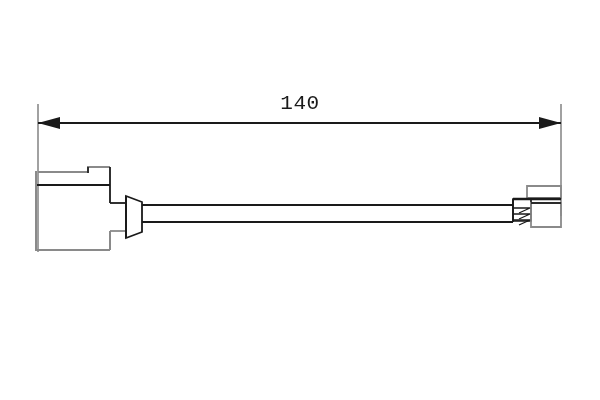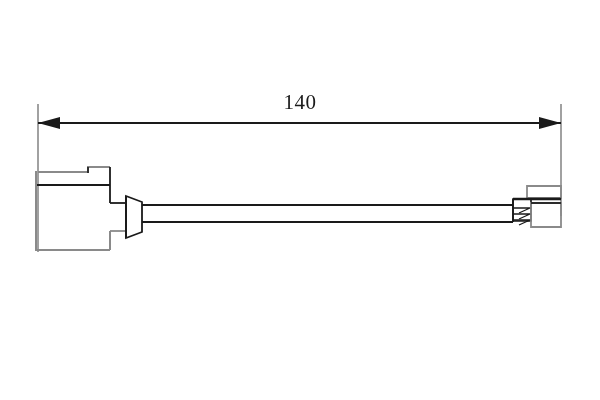--- a/index.html
+++ b/index.html
@@ -20,21 +20,21 @@
   }
   #drawing {
     position: absolute;
     left: 0;
     top: 0;
     width: 600px;
     height: 400px;
   }
   .dim-text {
     position: absolute;
-    font-family: Liberation Serif, serif;
+    font-family: Liberation Mono, monospace;
     font-size: 21px;
     color: #1a1a1a;
     letter-spacing: 0.5px;
     white-space: nowrap;
   }
 </style>
 </head>
 <body>
 
 <div id="stage">

